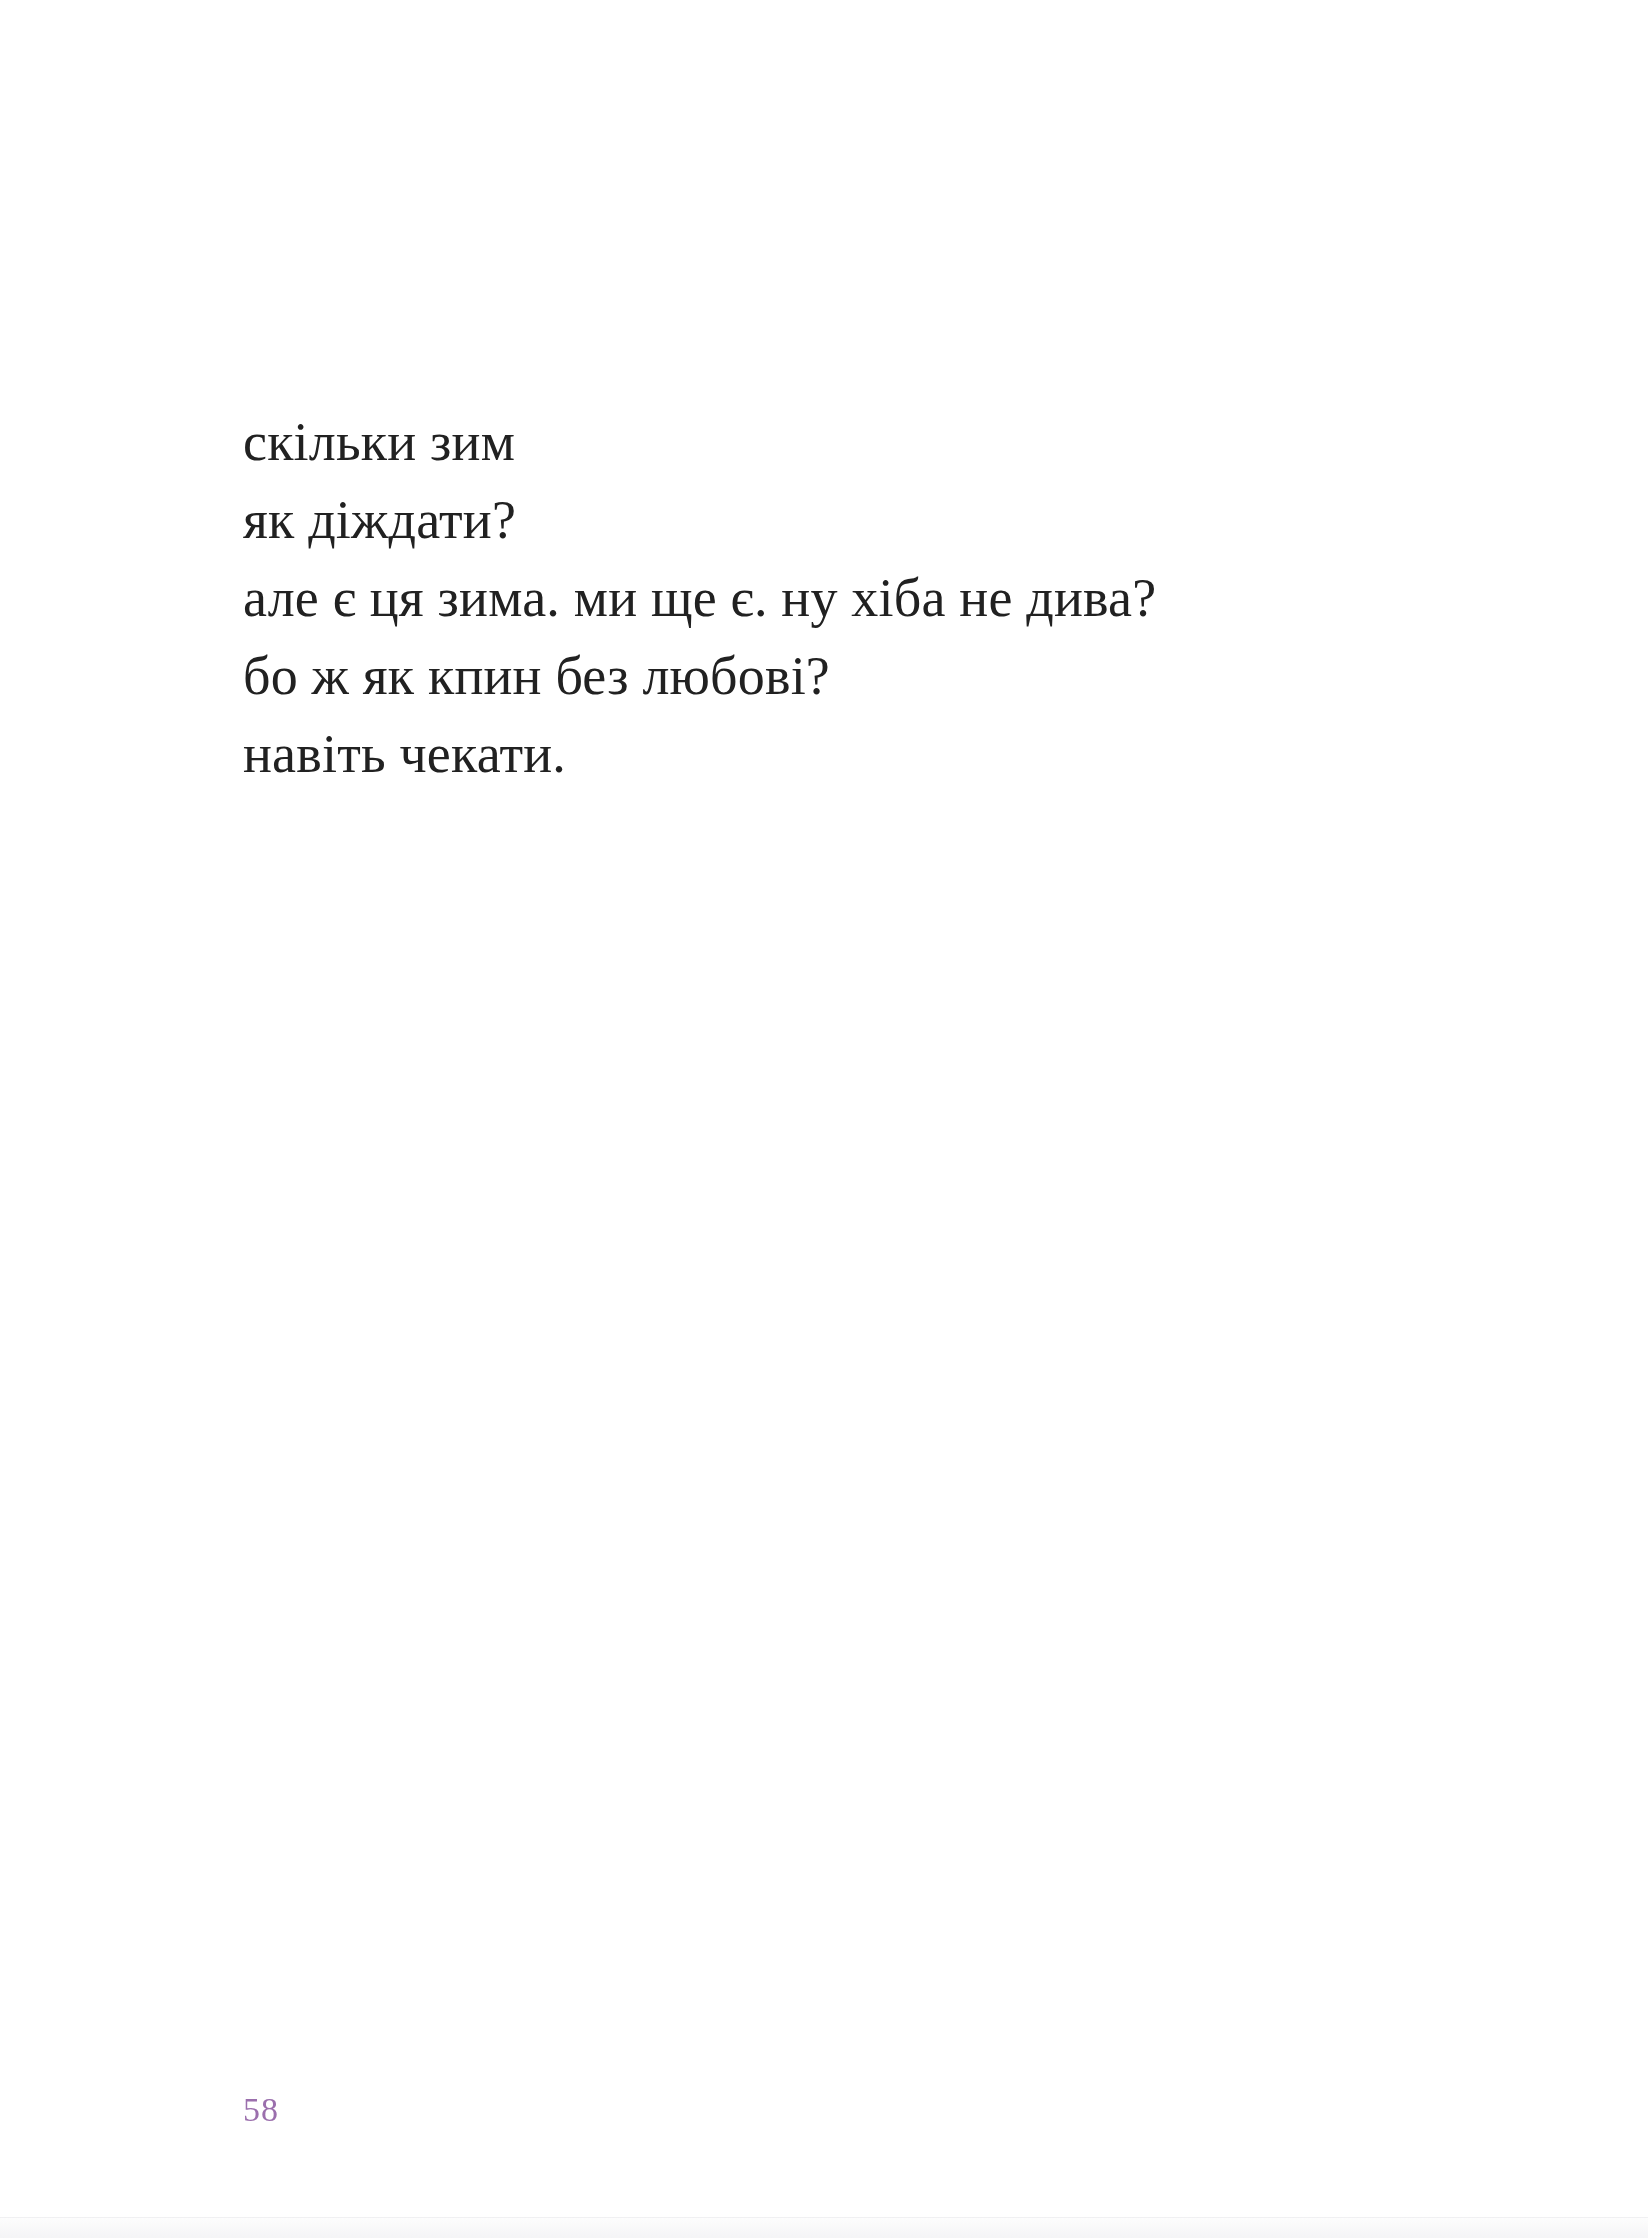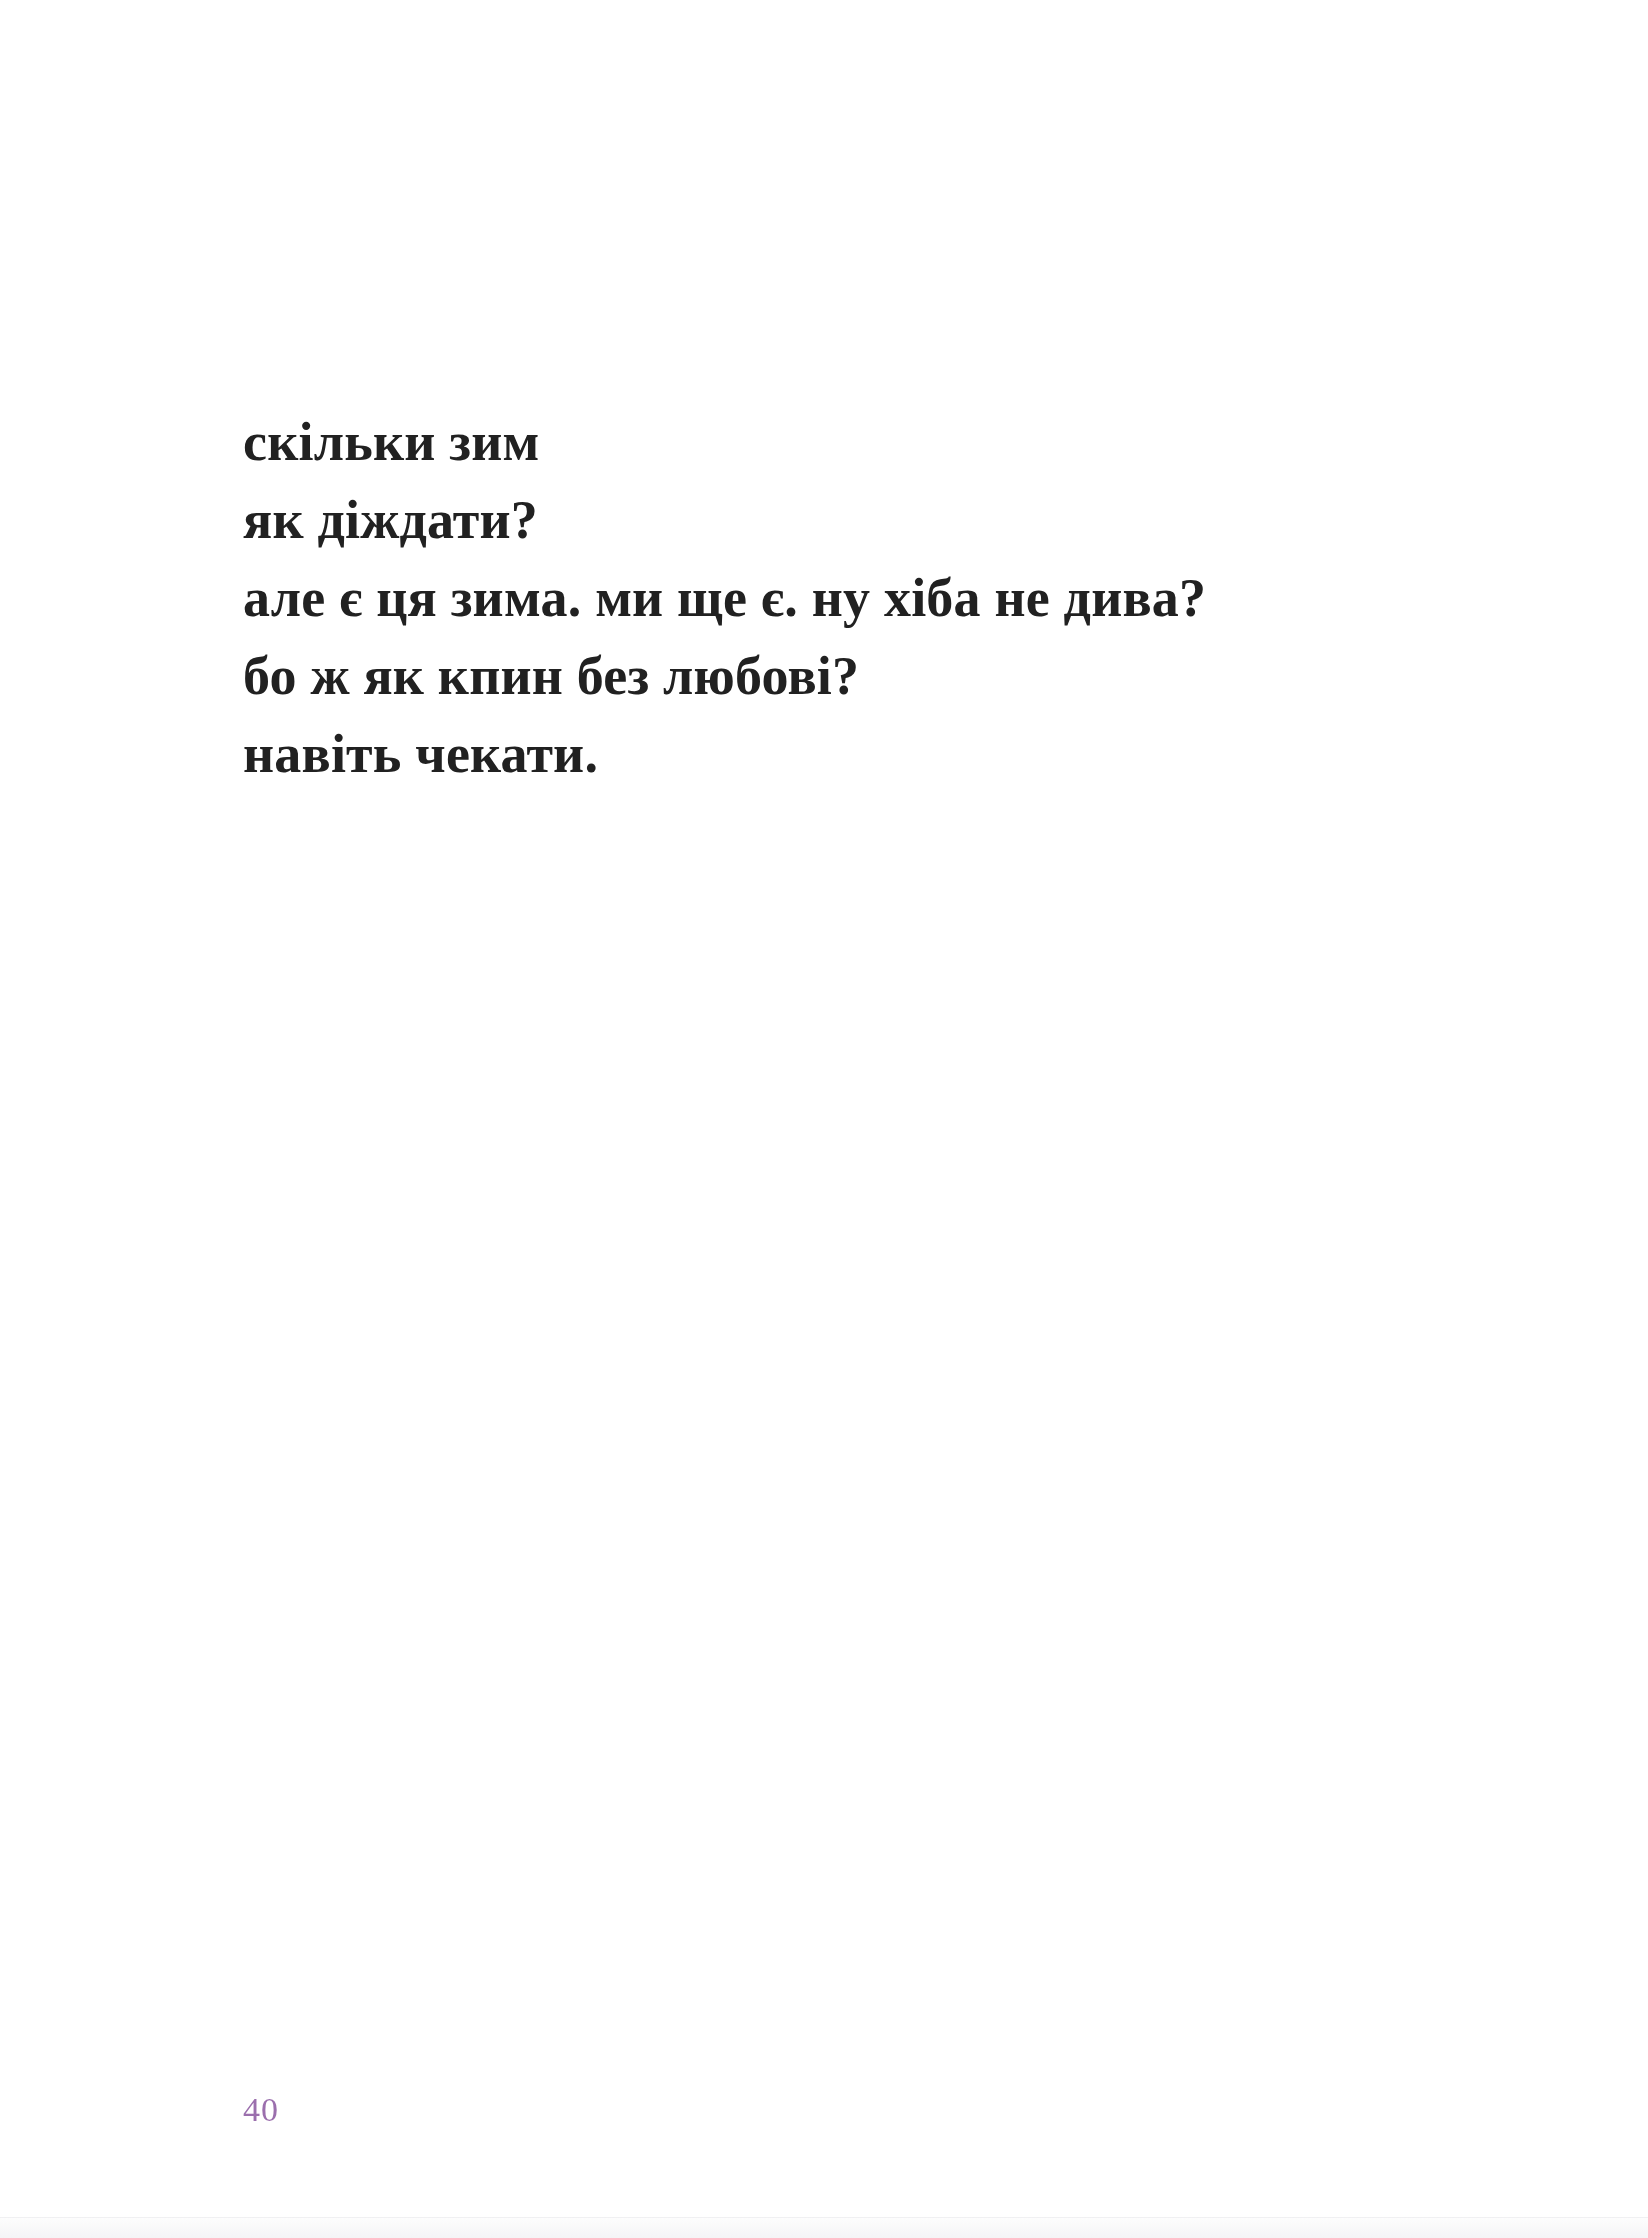--- a/index.html
+++ b/index.html
@@ -26,21 +26,20 @@
     right: 103px;
     color: #212121;
     font-size: 54px;
     line-height: 78px;
     letter-spacing: 0.2px;
     white-space: nowrap;
   }
   .poem .line {
     display: block;
     min-height: 78px;
-    font-weight: bold;
   }
   .page-number {
     position: absolute;
     left: 243px;
     top: 2093px;
     color: #9b6fad;
     font-size: 34px;
     line-height: 1;
     letter-spacing: 0.9px;
   }
@@ -60,18 +59,18 @@
 <div class="page">
 
   <div class="poem">
     <span class="line">скільки зим</span>
     <span class="line">як діждати?</span>
     <span class="line">але є ця зима. ми ще є. ну хіба не дива?</span>
     <span class="line">бо ж як кпин без любові?</span>
     <span class="line">навіть чекати.</span>
   </div>
 
-  <div class="page-number">40</div>
+  <div class="page-number">58</div>
 
   <div class="bottom-band"></div>
 
 </div>
 
 
 </body></html>

